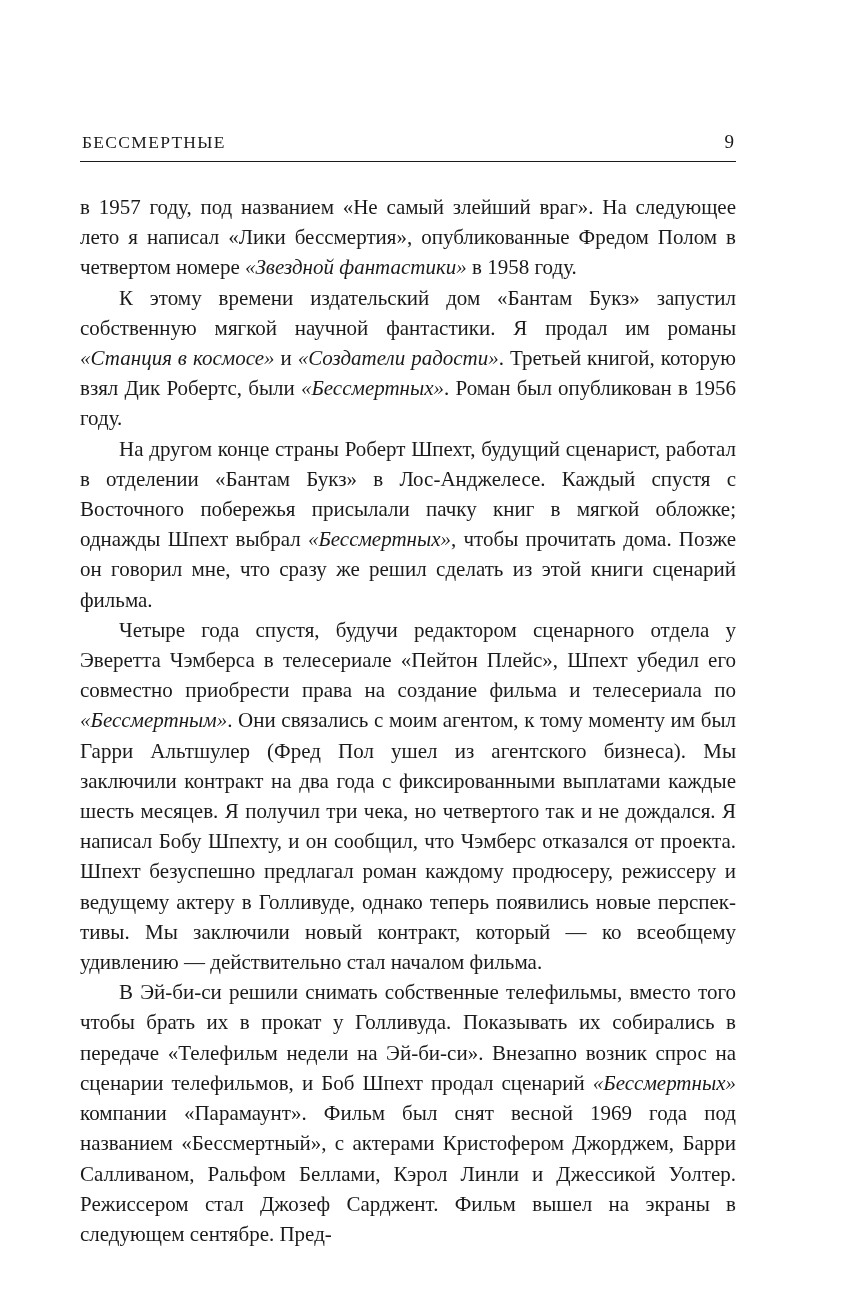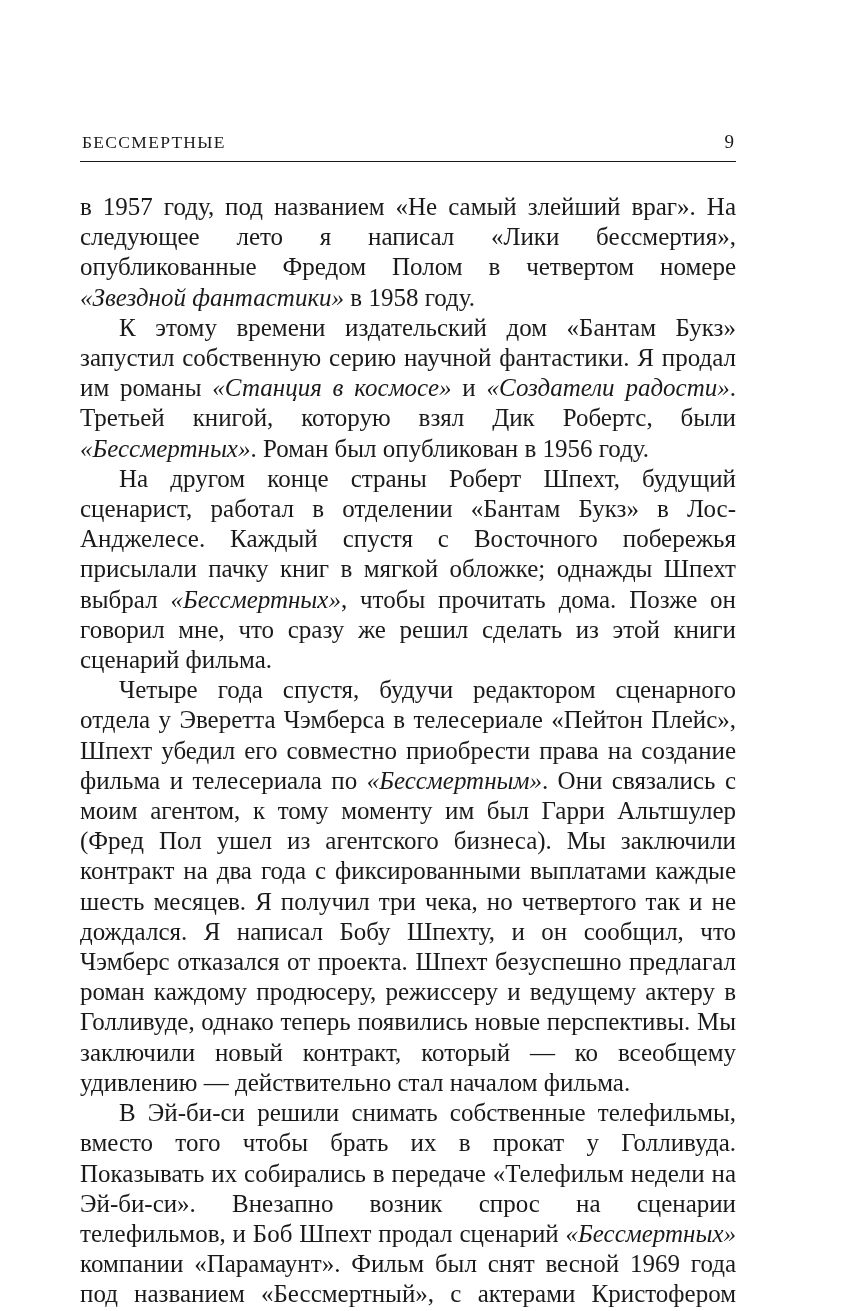--- a/index.html
+++ b/index.html
@@ -34,21 +34,21 @@
     letter-spacing: 1.3px;
     font-variant: small-caps;
     text-transform: uppercase;
     margin-top: 44px;
   }
   .running-head .folio {
     font-size: 19px;
   }
   .body-text p {
     margin: 0;
-    font-size: 25px;
+    font-size: 21px;
     line-height: 30.2px;
     text-align: justify;
     text-justify: inter-word;
     hyphens: manual;
     text-indent: 0;
   }
   .body-text p.indent {
     text-indent: 39px;
   }
   .body-text p + p {
@@ -63,19 +63,19 @@
 
 <div class="page">
 
   <div class="running-head">
     <span class="title">БЕССМЕРТНЫЕ</span>
     <span class="folio">9</span>
   </div>
 
   <div class="body-text" id="body-text">
       <p><span>в 1957 году, под названием «Не самый злейший враг». На сле­дующее лето я написал «Лики бессмертия», опубликованные Фре­дом Полом в четвертом номере </span><i>«Звездной фантастики»</i><span> в 1958 году.</span></p>
-      <p class="indent"><span>К этому времени издательский дом «Бантам Букз» запустил собственную серию научной фантастики. Я продал им романы </span><i>«Станция в космосе»</i><span> и </span><i>«Создатели радости»</i><span>. Третьей книгой, которую взял Дик Робертс, были </span><i>«Бессмертных»</i><span>. Роман был опубликован в 1956 году.</span></p>
+      <p class="indent"><span>К этому времени издательский дом «Бантам Букз» запустил собственную мягкой научной фантастики. Я продал им романы </span><i>«Станция в космосе»</i><span> и </span><i>«Создатели радости»</i><span>. Третьей книгой, которую взял Дик Робертс, были </span><i>«Бессмертных»</i><span>. Роман был опубликован в 1956 году.</span></p>
       <p class="indent"><span>На другом конце страны Роберт Шпехт, будущий сценарист, работал в отделении «Бантам Букз» в Лос-Анджелесе. Каждый спустя с Восточного побережья присылали пачку книг в мягкой обложке; однажды Шпехт выбрал </span><i>«Бессмертных»</i><span>, чтобы про­читать дома. Позже он говорил мне, что сразу же решил сделать из этой книги сценарий фильма.</span></p>
       <p class="indent"><span>Четыре года спустя, будучи редактором сценарного отдела у Эверетта Чэмберса в телесериале «Пейтон Плейс», Шпехт убе­дил его совместно приобрести права на создание фильма и теле­сериала по </span><i>«Бессмертным»</i><span>. Они связались с моим агентом, к тому моменту им был Гарри Альтшулер (Фред Пол ушел из агентского бизнеса). Мы заключили контракт на два года с фик­сированными выплатами каждые шесть месяцев. Я получил три чека, но четвертого так и не дождался. Я написал Бобу Шпехту, и он сообщил, что Чэмберс отказался от проекта. Шпехт без­успешно предлагал роман каждому продюсеру, режиссеру и веду­щему актеру в Голливуде, однако теперь появились новые перспек­тивы. Мы заключили новый контракт, который — ко всеобщему удивлению — действительно стал началом фильма.</span></p>
       <p class="indent"><span>В Эй-би-си решили снимать собственные телефильмы, вместо того чтобы брать их в прокат у Голливуда. Показывать их собира­лись в передаче «Телефильм недели на Эй-би-си». Внезапно воз­ник спрос на сценарии телефильмов, и Боб Шпехт продал сцена­рий </span><i>«Бессмертных»</i><span> компании «Парамаунт». Фильм был снят вес­ной 1969 года под названием «Бессмертный», с актерами Кристофером Джорджем, Барри Салливаном, Ральфом Беллами, Кэрол Линли и Джессикой Уолтер. Режиссером стал Джозеф Сарджент. Фильм вышел на экраны в следующем сентябре. Пред-</span></p>
     </div>
 
 </div>
 
 </body></html>

